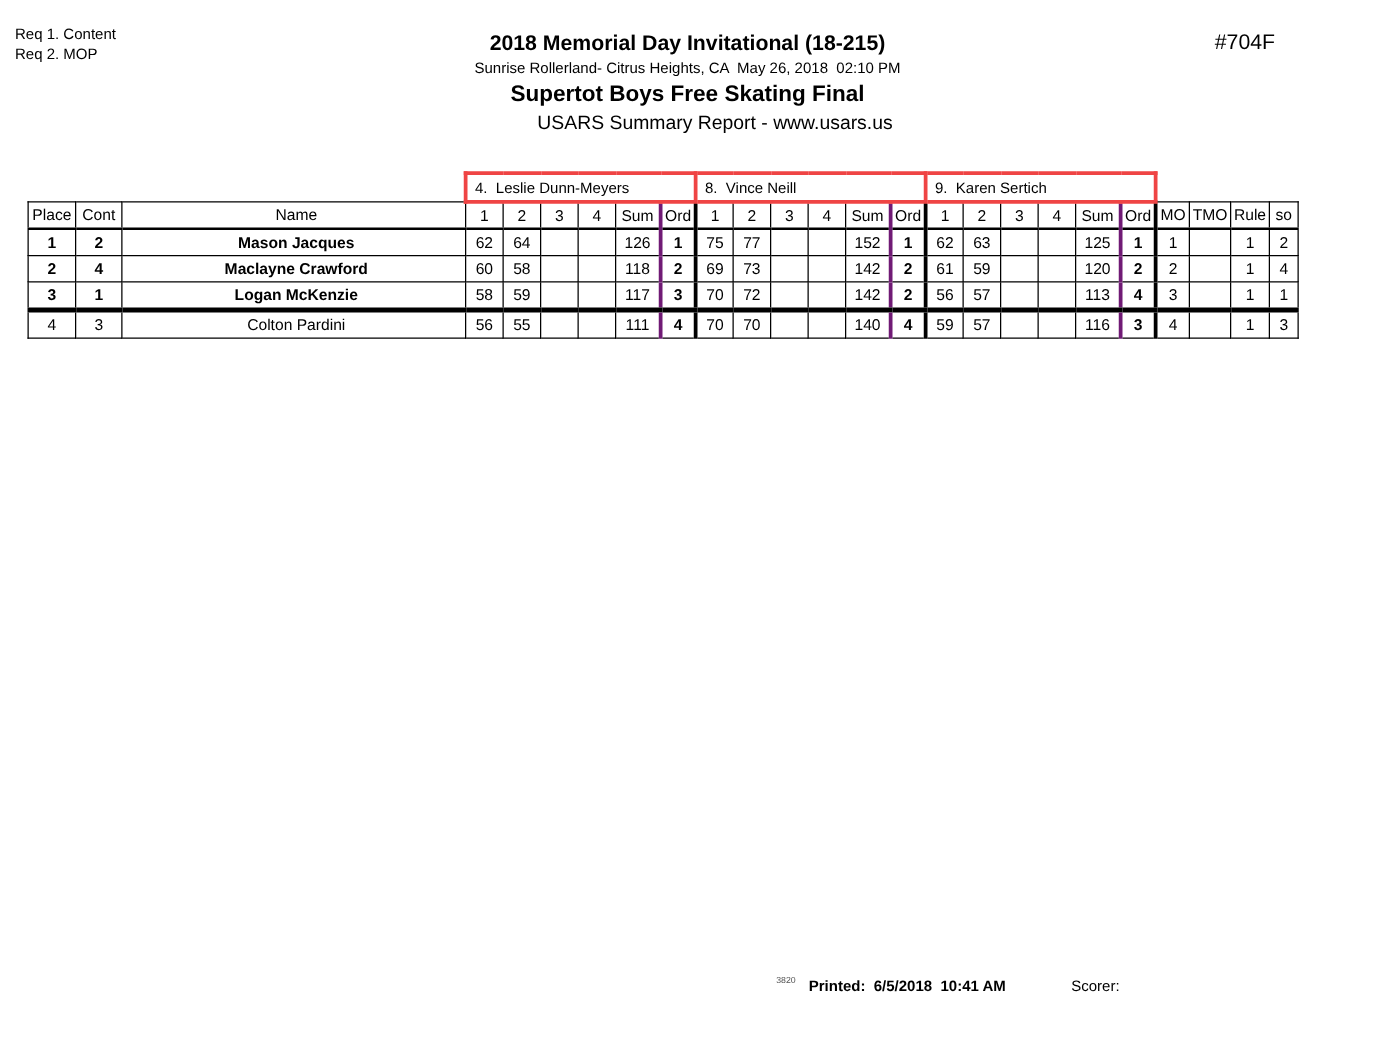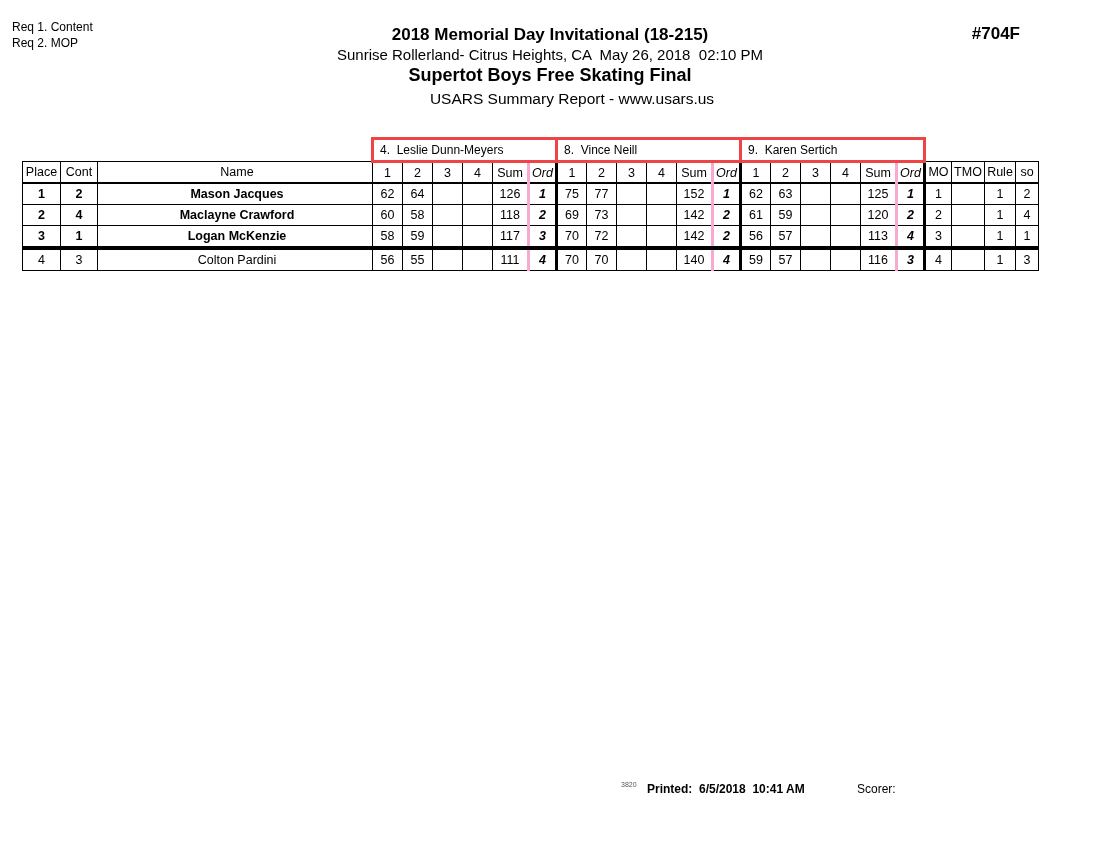--- a/index.html
+++ b/index.html
@@ -8,42 +8,42 @@
     font-family:"Liberation Sans", sans-serif; position:relative; overflow:hidden;
   }
   .pre { white-space:pre; }
 
   
   .req-block { position:absolute; left:12px; top:19px; font-size:12px; line-height:16px; }
 
   
   .titles { position:absolute; left:0; top:24px; width:1100px; text-align:center; }
   .title-main   { font-size:17px; font-weight:bold; line-height:21px; }
-  .title-venue  { font-size:15px; line-height:19px; }
+  .title-venue  { font-size:12px; line-height:19px; }
   .title-event  { font-size:18px; font-weight:bold; line-height:23px; }
   .title-report { font-size:15.5px; line-height:24px;margin-left:44px; }
 
-  .doc-number { position:absolute; top:24px; right:80px; font-size:17px; font-weight:bold; }
+  .doc-number { position:absolute; top:24px; right:80px; font-size:17px; font-weight:normal; }
 
   
   table.rtable {
     position:absolute; left:22px; top:137px;
     border-collapse:collapse; table-layout:fixed; font-size:12.5px;
   }
   .rtable td, .rtable th {
     border:1px solid #000; height:20px; padding:0 2px;
     text-align:center; font-weight:normal; white-space:nowrap; overflow:hidden;
   }
   .rtable tr.jrow td { border:none; height:20px; }
   .rtable tr.jrow td.jbox {
     border:3px solid #ef4444; text-align:left; padding:0 0 0 6px; font-size:12px; white-space:pre;
   }
   .rtable tr.hrow th { border-bottom:2px solid #000; height:19px; }
   .rtable .name { text-align:center; padding-left:6px; }
-  .rtable .ord  { border-left:3px solid #f9a8d4; border-right:3px solid #000;font-style:italic; }
+  .rtable .ord  { border-left:3px solid #701a75; border-right:3px solid #000; }
   .rtable .b    { font-weight:bold; }
   .rtable tr.lastrow td { border-top:4px solid #000; }
 
   
   .print-code { position:absolute; left:621px; top:781px; font-size:7px; color:#555; }
   .printed-line { position:absolute; left:647px; top:782px; font-size:12px; white-space:pre;font-weight:bold; }
   .scorer-line  { position:absolute; left:857px; top:782px; font-size:12px; }
 </style>
 </head>
 <body>

